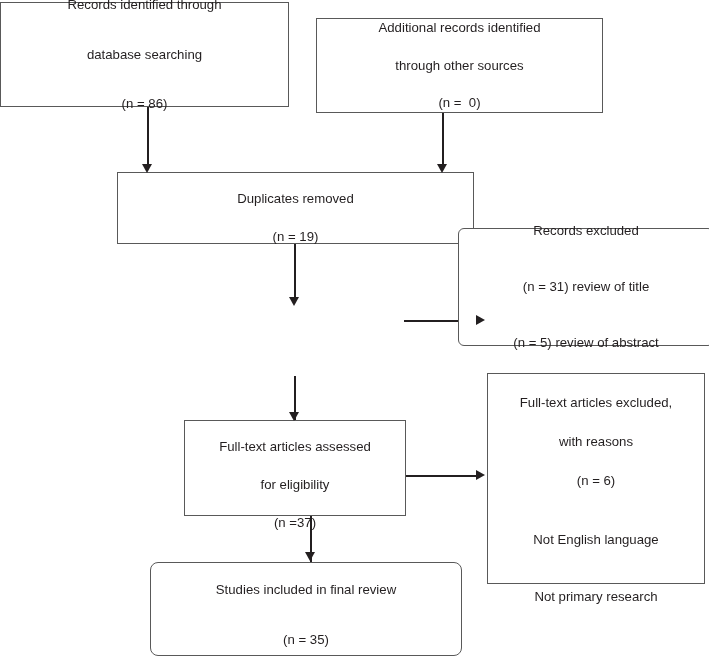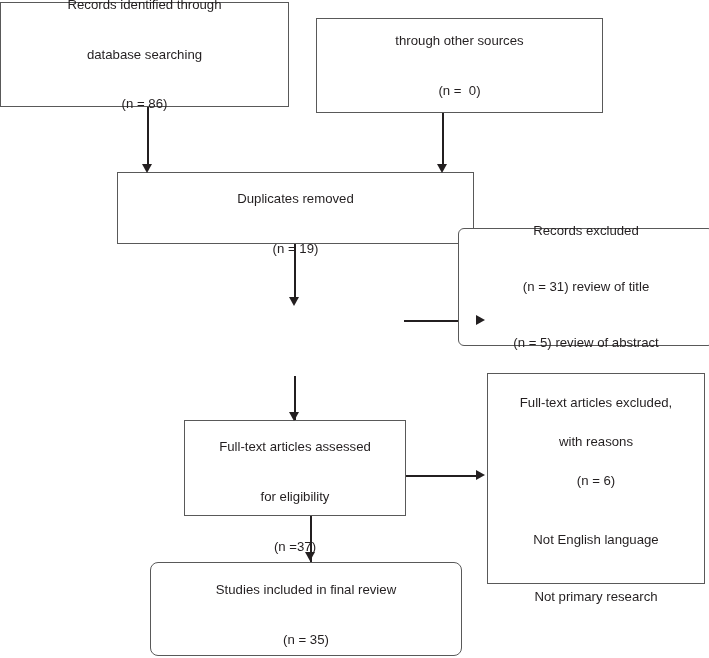--- a/index.html
+++ b/index.html
@@ -31,21 +31,21 @@
     text-align: center;
     z-index: 2;
     gap: 20px;
   }
   .box .ln {
     display: block;
     white-space: pre;
   }
   .gap-md .ln + .ln { margin-top: 16px; }
   .gap-lg .ln + .ln { margin-top: 22px; }
-  .gap-xs .ln + .ln { margin-top: 16px; }
+  .gap-xs .ln + .ln { margin-top: 4px; }
 
   
   .vline {
     position: absolute;
     width: 1.5px;
     background: #231f20;
     z-index: 1;
   }
   .hline {
     position: absolute;
@@ -98,20 +98,21 @@
   <div class="vline" style="left:310px; top:515px; height:47px;"></div>
   <div class="arrow-down" style="left:305px; top:552px;"></div>
 
   <div class="box gap-md" style="left:0px; top:2px; width:289px; height:105px;">
     <span class="ln">Records identified through</span>
     <span class="ln">database searching</span>
     <span class="ln">(n = 86)</span>
   </div>
 
   <div class="box gap-xs" style="left:316px; top:18px; width:287px; height:95px;">
+    <span class="ln">Additional records identified</span>
     <span class="ln">through other sources</span>
     <span class="ln">(n =  0)</span>
   </div>
 
   <div class="box gap-xs" style="left:117px; top:172px; width:357px; height:72px; justify-content:flex-start; padding-top:19px;">
     <span class="ln">Duplicates removed</span>
     <span class="ln">(n = 19)</span>
   </div>
 
 

